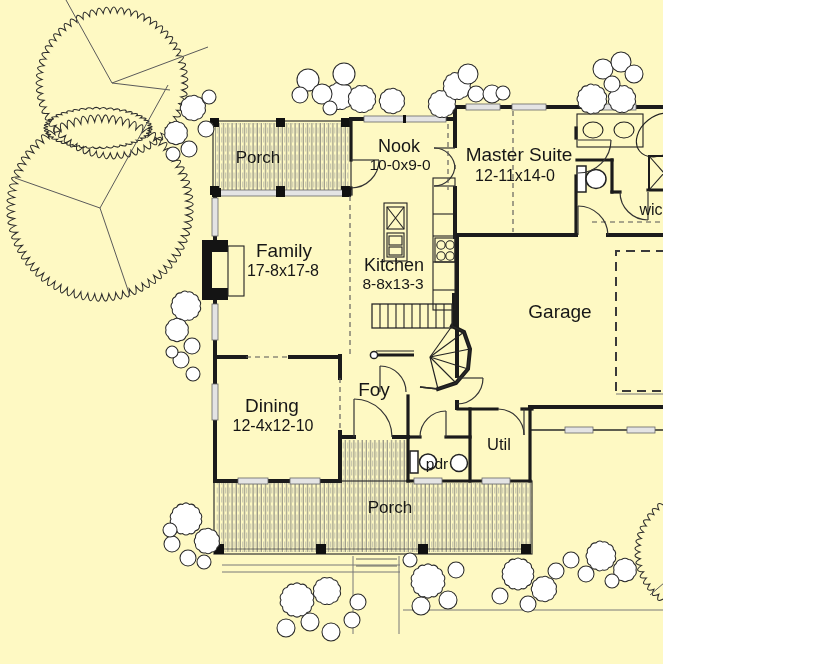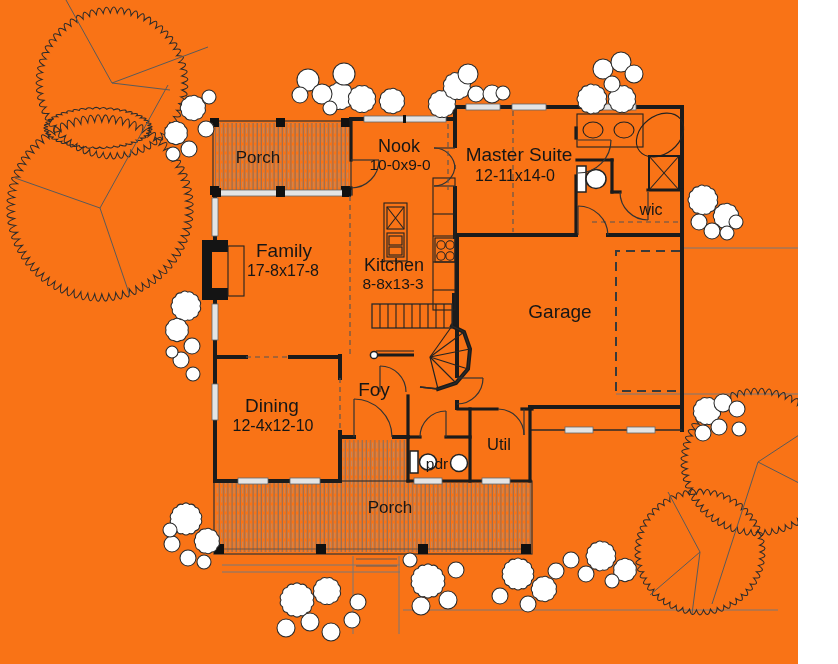--- a/index.html
+++ b/index.html
@@ -1,16 +1,16 @@
 <!DOCTYPE html>
 <html><head>
 <meta charset="utf-8">
 <style>
   html,body{margin:0;padding:0;background:#fff;}
-  #plan-wrap{position:relative;width:798px;height:664px;background:#f97316;overflow:hidden;}
+  #plan-wrap{position:relative;width:663px;height:664px;background:#fef9c3;overflow:hidden;}
   svg{display:block;}
   .w4{stroke:#1b1b1b;stroke-width:4;stroke-linecap:square;fill:none}
   .w3{stroke:#1b1b1b;stroke-width:3.2;stroke-linecap:square;fill:none}
   .w2{stroke:#1b1b1b;stroke-width:2;stroke-linecap:square;fill:none}
   .thin{stroke:#2a2a2a;stroke-width:1.3;fill:none}
   .thin2{stroke:#555;stroke-width:0.9;fill:none}
   .fix{stroke:#222;stroke-width:1.5;fill:#fff}
   .fixl{stroke:#222;stroke-width:1.1;fill:none}
   .dash{stroke:#3a3a3a;stroke-width:2;stroke-dasharray:9,6;fill:none}
   .dash2{stroke:#555;stroke-width:1.1;stroke-dasharray:5,4;fill:none}

